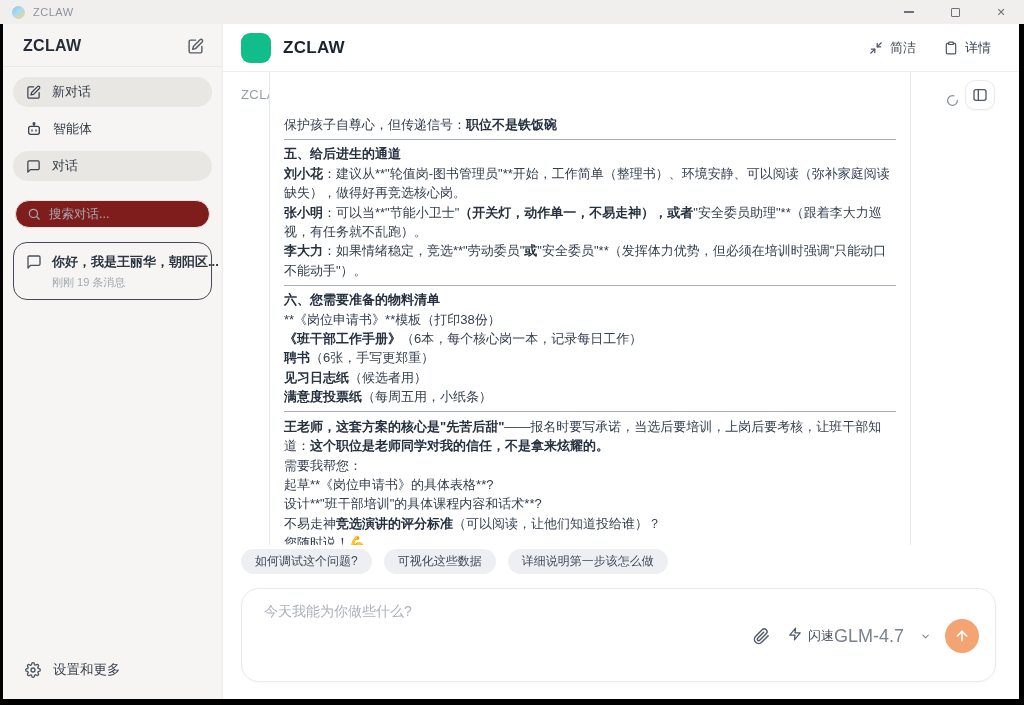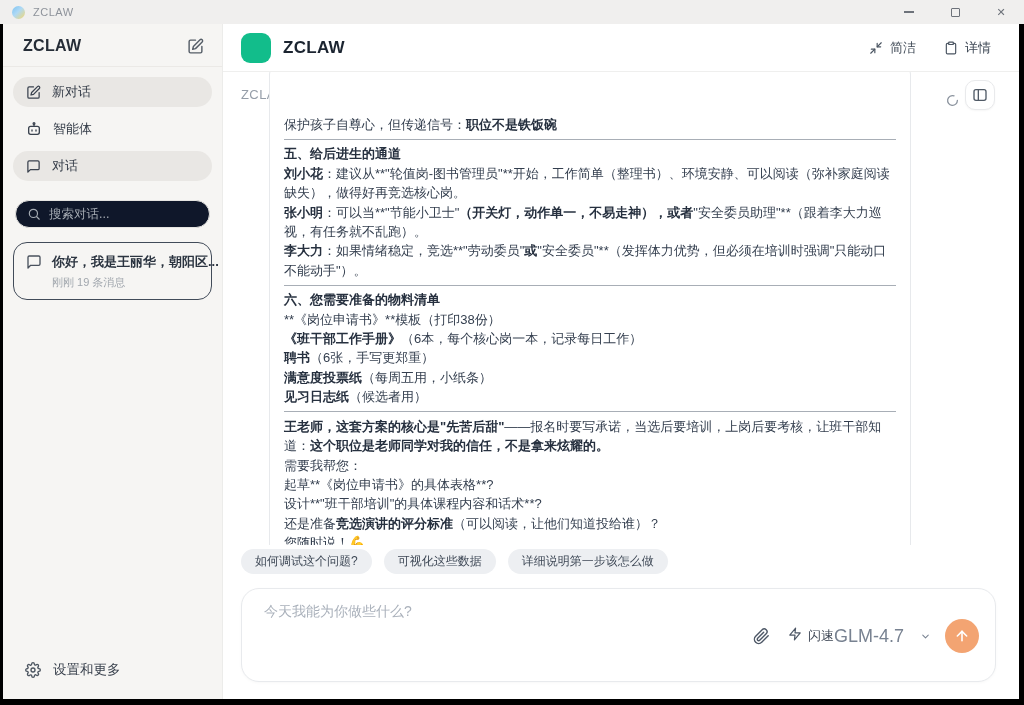--- a/index.html
+++ b/index.html
@@ -27,21 +27,21 @@
     display:flex;flex-direction:column;flex-shrink:0;}
   .sb-head{display:flex;align-items:center;justify-content:space-between;
     padding:13px 18px 11px 20px;border-bottom:1px solid #ebe9e6;}
   .sb-title{font-size:16px;font-weight:700;color:#262d37;letter-spacing:.3px;}
   .sb-compose{color:#555d67;cursor:pointer;}
   .sb-nav{padding:10px 10px 2px;}
   .sb-item{display:flex;align-items:center;gap:11px;height:30px;border-radius:16px;
     padding:0 13px;margin-bottom:7px;font-size:13px;font-weight:500;color:#333b47;cursor:pointer;}
   .sb-item.filled{background:#e9e7e4;}
   .sb-item .ic{color:#3a424e;}
-  .sb-search{margin:10px 12px 14px;height:28px;border-radius:15px;background:#0f172a;
+  .sb-search{margin:10px 12px 14px;height:28px;border-radius:15px;background:#7f1d1d;
     border:1px solid #e5e4e1;display:flex;align-items:center;gap:8px;padding:0 11px;cursor:text;}
   .sb-search .ic{color:#a6acb4;}
   .sb-search-ph{font-size:12.5px;color:#a6acb4;}
   .sb-convs{padding:0 10px;}
   .conv{display:flex;gap:10px;padding:9px 12px;border:1.5px solid transparent;border-radius:14px;
     margin-bottom:8px;cursor:pointer;align-items:flex-start;}
   .conv.selected{border-color:#414b59;}
   .conv .ic{margin-top:2px;color:#4a525e;flex-shrink:0;}
   .conv.dim .ic{color:#9aa1a9;}
   .conv-body{min-width:0;}
@@ -245,28 +245,28 @@
               <div class="msg-hr"></div>
               <p class="msg-p"><span class="b">五、给后进生的通道</span></p>
               <p class="msg-p"><span class="b">刘小花</span><span>：建议从**"轮值岗-图书管理员"**开始，工作简单（整理书）、环境安静、可以阅读（弥补家庭阅读缺失），做得好再竞选核心岗。</span></p>
               <p class="msg-p"><span class="b">张小明</span><span>：可以当**"节能小卫士"</span><span class="b">（开关灯，动作单一，不易走神），或者</span><span>"安全委员助理"**（跟着李大力巡视，有任务就不乱跑）。</span></p>
               <p class="msg-p"><span class="b">李大力</span><span>：如果情绪稳定，竞选**"劳动委员"</span><span class="b">或</span><span>"安全委员"**（发挥体力优势，但必须在培训时强调"只能动口不能动手"）。</span></p>
               <div class="msg-hr"></div>
               <p class="msg-p"><span class="b">六、您需要准备的物料清单</span></p>
               <p class="msg-p"><span>**《岗位申请书》**模板（打印38份）</span></p>
               <p class="msg-p"><span class="b">《班干部工作手册》</span><span>（6本，每个核心岗一本，记录每日工作）</span></p>
               <p class="msg-p"><span class="b">聘书</span><span>（6张，手写更郑重）</span></p>
+              <p class="msg-p"><span class="b">见习日志纸</span><span>（候选者用）</span></p>
               <p class="msg-p"><span class="b">满意度投票纸</span><span>（每周五用，小纸条）</span></p>
-              <p class="msg-p"><span class="b">见习日志纸</span><span>（候选者用）</span></p>
               <div class="msg-hr"></div>
               <p class="msg-p"><span class="b">王老师，这套方案的核心是"先苦后甜"</span><span>——报名时要写承诺，当选后要培训，上岗后要考核，让班干部知道：</span><span class="b">这个职位是老师同学对我的信任，不是拿来炫耀的。</span></p>
               <p class="msg-p"><span>需要我帮您：</span></p>
               <p class="msg-p"><span>起草**《岗位申请书》的具体表格**?</span></p>
               <p class="msg-p"><span>设计**"班干部培训"的具体课程内容和话术**?</span></p>
-              <p class="msg-p"><span>还是准备</span><span class="b">竞选演讲的评分标准</span><span>（可以阅读，让他们知道投给谁）？</span></p>
+              <p class="msg-p"><span>不易走神</span><span class="b">竞选演讲的评分标准</span><span>（可以阅读，让他们知道投给谁）？</span></p>
               <p class="msg-p"><span>您随时说！💪</span></p>
             </div>
         </div>
       </div>
 
       <div class="chips">
         <span class="chip">如何调试这个问题?</span>
         <span class="chip">可视化这些数据</span>
         <span class="chip">详细说明第一步该怎么做</span>
       </div>

